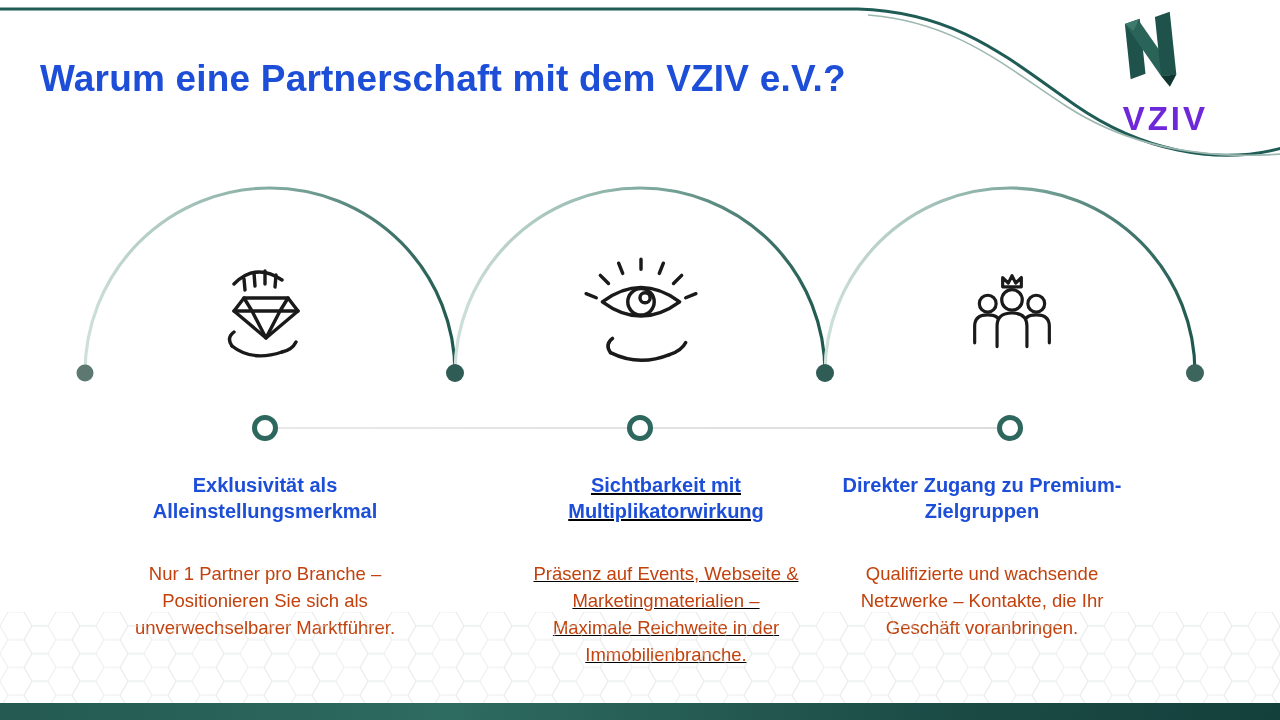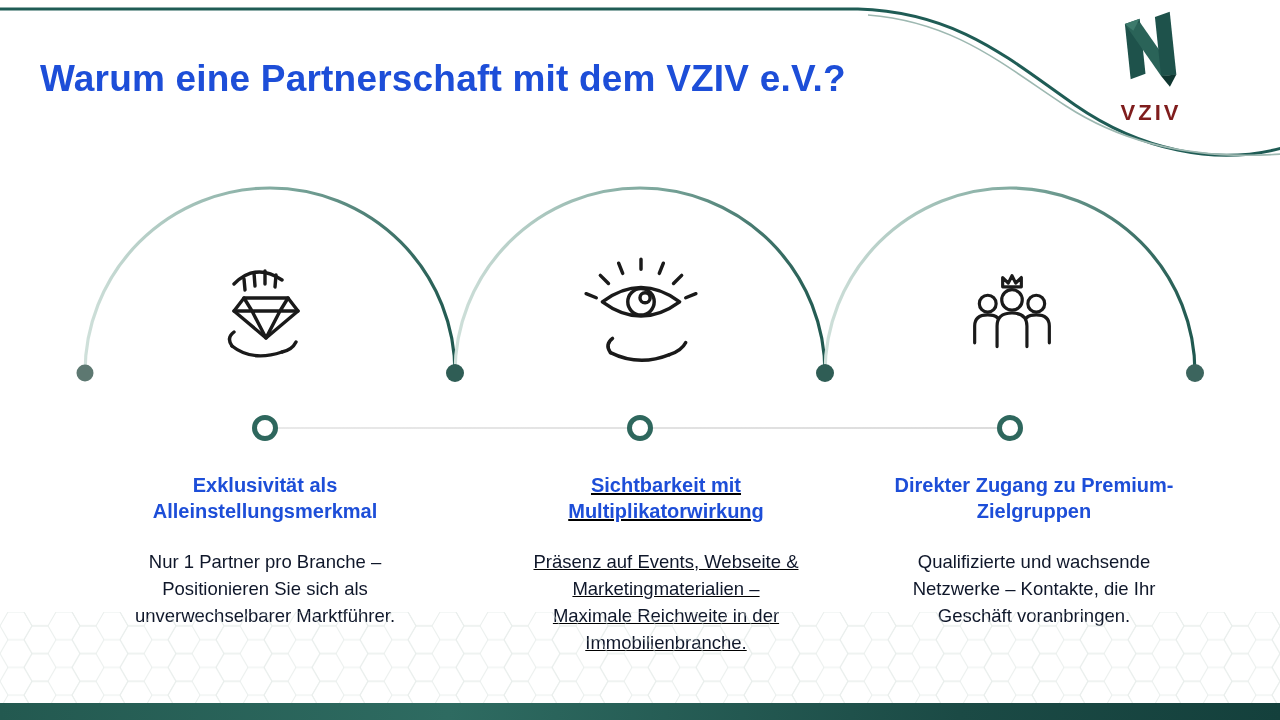--- a/index.html
+++ b/index.html
@@ -4,42 +4,42 @@
 <style>
   * { margin:0; padding:0; box-sizing:border-box; }
   html,body { width:1280px; height:720px; }
   body { font-family:"Liberation Sans", sans-serif; background:#ffffff; }
   .slide { position:relative; width:1280px; height:720px; overflow:hidden; background:#ffffff; }
 
   .top-decor { position:absolute; left:0; top:0; width:1280px; height:200px; pointer-events:none; }
 
   .logo { position:absolute; left:1094px; top:10px; width:114px; text-align:center; }
   .logo-mark { width:96px; height:88px; display:block; margin:0 auto; }
-  .logo-text { margin-top:2px; font-size:22px; font-weight:700; color:#7f1d1d; letter-spacing:3px; }
+  .logo-text { margin-top:2px; font-size:33px; font-weight:700; color:#6d28d9; letter-spacing:3px;text-align:right; }
 
   .title { position:absolute; left:40px; top:58px; width:900px; font-size:37px; font-weight:700; color:#1d4ed8; letter-spacing:0.2px; }
 
   .arcs { position:absolute; left:0; top:0; width:1280px; height:720px; pointer-events:none; }
 
   .icon { position:absolute; }
   .icon svg { width:100%; height:100%; }
   .icon-1 { left:208px; top:250px; width:120px; height:128px; }
   .icon-2 { left:580px; top:248px; width:122px; height:128px; }
   .icon-3 { left:956px; top:252px; width:112px; height:122px; }
 
   .tl-line { position:absolute; left:265px; top:427px; width:745px; height:2px;
              background:linear-gradient(90deg,#e9e9e9,#dcdcdc); }
   .tl-node { position:absolute; top:415px; width:26px; height:26px; border-radius:50%;
              border:5px solid #2e675d; background:#ffffff; }
   .tl-node.n1 { left:252px; } .tl-node.n2 { left:627px; } .tl-node.n3 { left:997px; }
 
   .col { position:absolute; top:472px; width:380px; text-align:center; }
-  .col.c1 { left:75px; } .col.c2 { left:476px;text-decoration:underline; } .col.c3 { left:844px; }
+  .col.c1 { left:75px; } .col.c2 { left:476px;text-decoration:underline; } .col.c3 { left:792px; }
   .col h3 { font-size:20px; line-height:26px; font-weight:700; color:#1d4ed8; white-space:pre-line; }
-  .col p  { margin-top:24px; font-size:18.5px; line-height:27px; color:#0f172a; white-space:pre-line; }
+  .col p  { margin-top:36px; font-size:18.5px; line-height:27px; color:#c2410c; white-space:pre-line; }
 
   .hex-pattern { position:absolute; left:0; top:612px; width:1280px; height:92px; pointer-events:none; }
 
   .footer { position:absolute; left:0; top:703px; width:1280px; height:17px;
             background:linear-gradient(93deg,#235950 0%,#2e6b61 35%,#1b4a45 75%,#14403c 100%); }
 </style>
 </head>
 <body>
 
 <div class="slide">

